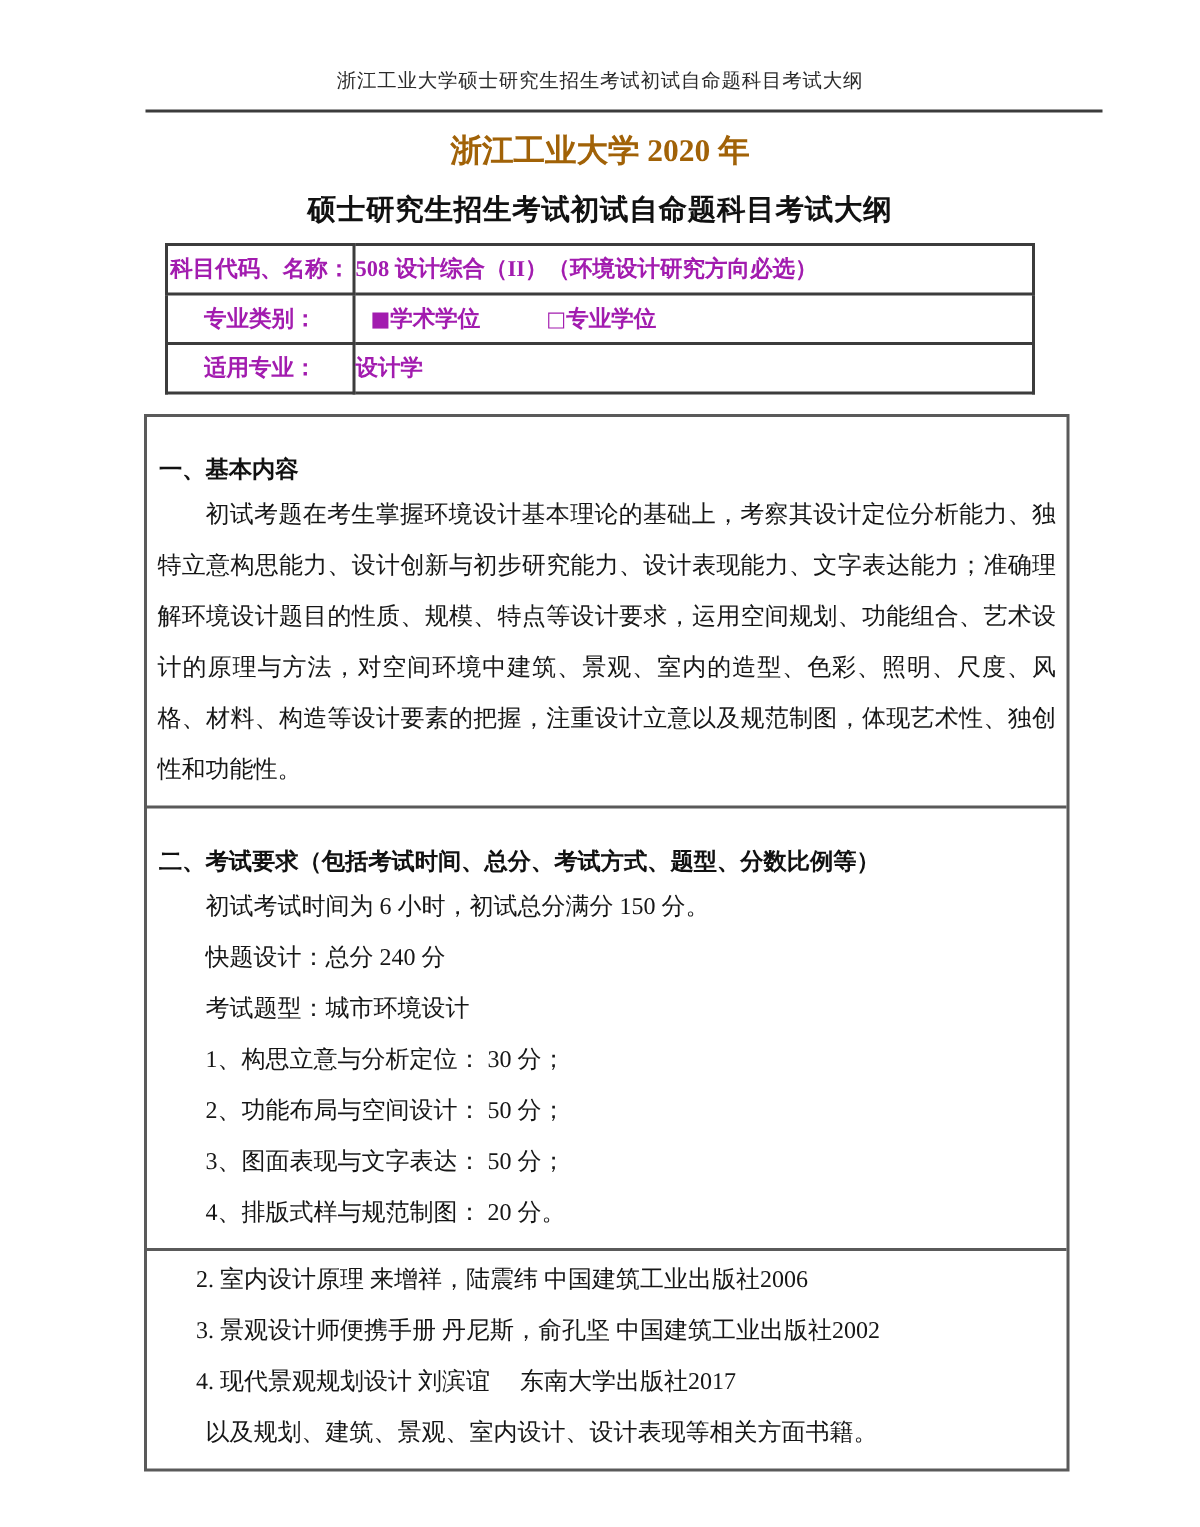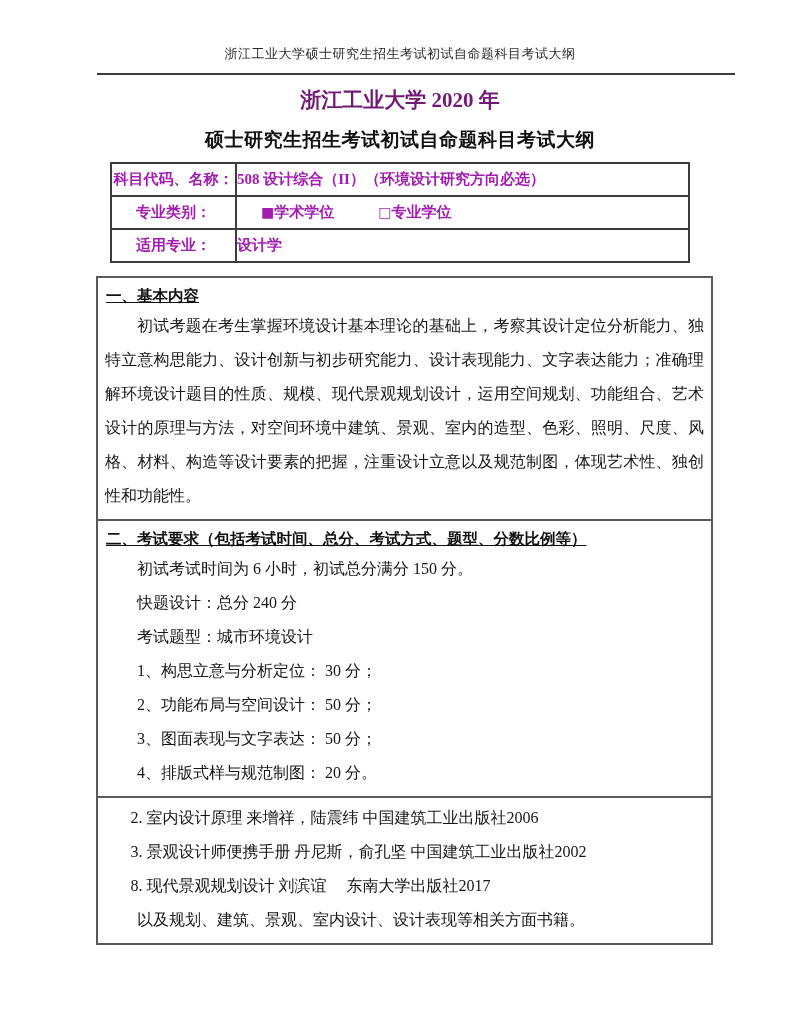--- a/index.html
+++ b/index.html
@@ -29,21 +29,21 @@
     margin: 10px 0 0 97px;
     height: 0;
     border-top: 2px solid #3c3c3c;
   }
   
   .title-1 {
     margin: 11px 0 0 0;
     text-align: center;
     font-size: 21px;
     font-weight: bold;
-    color: #701a75;
+    color: #a16207;
   }
   .title-2 {
     margin: 13px 0 0 0;
     text-align: center;
     font-size: 19px;
     font-weight: bold;
     color: #111;
     letter-spacing: 0.5px;
   }
   
@@ -57,40 +57,39 @@
     color: #a21caf;
   }
   table.info-table td {
     border: 2px solid #3c3c3c;
     height: 33px;
     padding: 0;
     vertical-align: middle;
   }
   td.cell-label { width: 125px; text-align: center; }
   td.cell-value { padding-left: 10px; margin-left: 12px; }
-  .opt-academic { padding-left: 24px; }
+  .opt-academic { padding-left: 10px; }
   .opt-professional { padding-left: 44px; }
   .cb { font-family: "DejaVu Sans", sans-serif; font-size: 14px; }
   
   .content-box {
     margin: 13px 0 0 96px;
     width: 617px;
     border: 2px solid #5a5a5a;
     background: #fff;
   }
   .content-box section { padding: 3px 7px 6px 7px; }
   .content-box section + section { border-top: 2px solid #5a5a5a; }
   .sec-heading {
-    margin: 3px 0 1px 1px;
+    margin: 21px 0 1px 1px;
     font-family: "Liberation Sans", "DejaVu Sans", sans-serif;
     font-weight: bold;
     font-size: 15.5px;
     color: #111;
     line-height: 24px;
-    text-decoration: underline;
   }
   .content-box p {
     margin: 0;
     font-size: 16px;
     line-height: 34px;
     color: #161616;
   }
   .prose { text-align: justify; text-indent: 2em; }
   .line-indent { text-indent: 2em; }
   .ref-item { text-indent: 1.6em; text-align: justify; }
@@ -126,36 +125,36 @@
       <td class="cell-label">适用专业：</td>
       <td class="cell-value">设计学</td>
     </tr>
   </tbody>
     </table>
 
   <div class="content-box">
 
     <section>
       <div class="sec-heading">一、基本内容</div>
-      <p class="prose">初试考题在考生掌握环境设计基本理论的基础上，考察其设计定位分析能力、独特立意构思能力、设计创新与初步研究能力、设计表现能力、文字表达能力；准确理解环境设计题目的性质、规模、现代景观规划设计，运用空间规划、功能组合、艺术设计的原理与方法，对空间环境中建筑、景观、室内的造型、色彩、照明、尺度、风格、材料、构造等设计要素的把握，注重设计立意以及规范制图，体现艺术性、独创性和功能性。</p>
+      <p class="prose">初试考题在考生掌握环境设计基本理论的基础上，考察其设计定位分析能力、独特立意构思能力、设计创新与初步研究能力、设计表现能力、文字表达能力；准确理解环境设计题目的性质、规模、特点等设计要求，运用空间规划、功能组合、艺术设计的原理与方法，对空间环境中建筑、景观、室内的造型、色彩、照明、尺度、风格、材料、构造等设计要素的把握，注重设计立意以及规范制图，体现艺术性、独创性和功能性。</p>
     </section>
 
     <section>
       <div class="sec-heading">二、考试要求（包括考试时间、总分、考试方式、题型、分数比例等）</div>
       <p class="line-indent">初试考试时间为 6 小时，初试总分满分 150 分。</p>
       <p class="line-indent">快题设计：总分 240 分</p>
       <p class="line-indent">考试题型：城市环境设计</p>
       <p class="line-indent">1、构思立意与分析定位： 30 分；</p>
       <p class="line-indent">2、功能布局与空间设计： 50 分；</p>
       <p class="line-indent">3、图面表现与文字表达： 50 分；</p>
       <p class="line-indent">4、排版式样与规范制图： 20 分。</p>
     </section>
 
     <section class="sec-last">
       <p class="ref-item">2.  室内设计原理  来增祥，陆震纬  中国建筑工业出版社2006</p>
       <p class="ref-item">3.  景观设计师便携手册  丹尼斯，俞孔坚  中国建筑工业出版社2002</p>
-      <p class="ref-item">8.  现代景观规划设计  刘滨谊　 东南大学出版社2017</p>
+      <p class="ref-item">4.  现代景观规划设计  刘滨谊　 东南大学出版社2017</p>
       <p class="ref-tail">以及规划、建筑、景观、室内设计、设计表现等相关方面书籍。</p>
     </section>
 
   </div>
 
 </div>
 
 </body></html>

